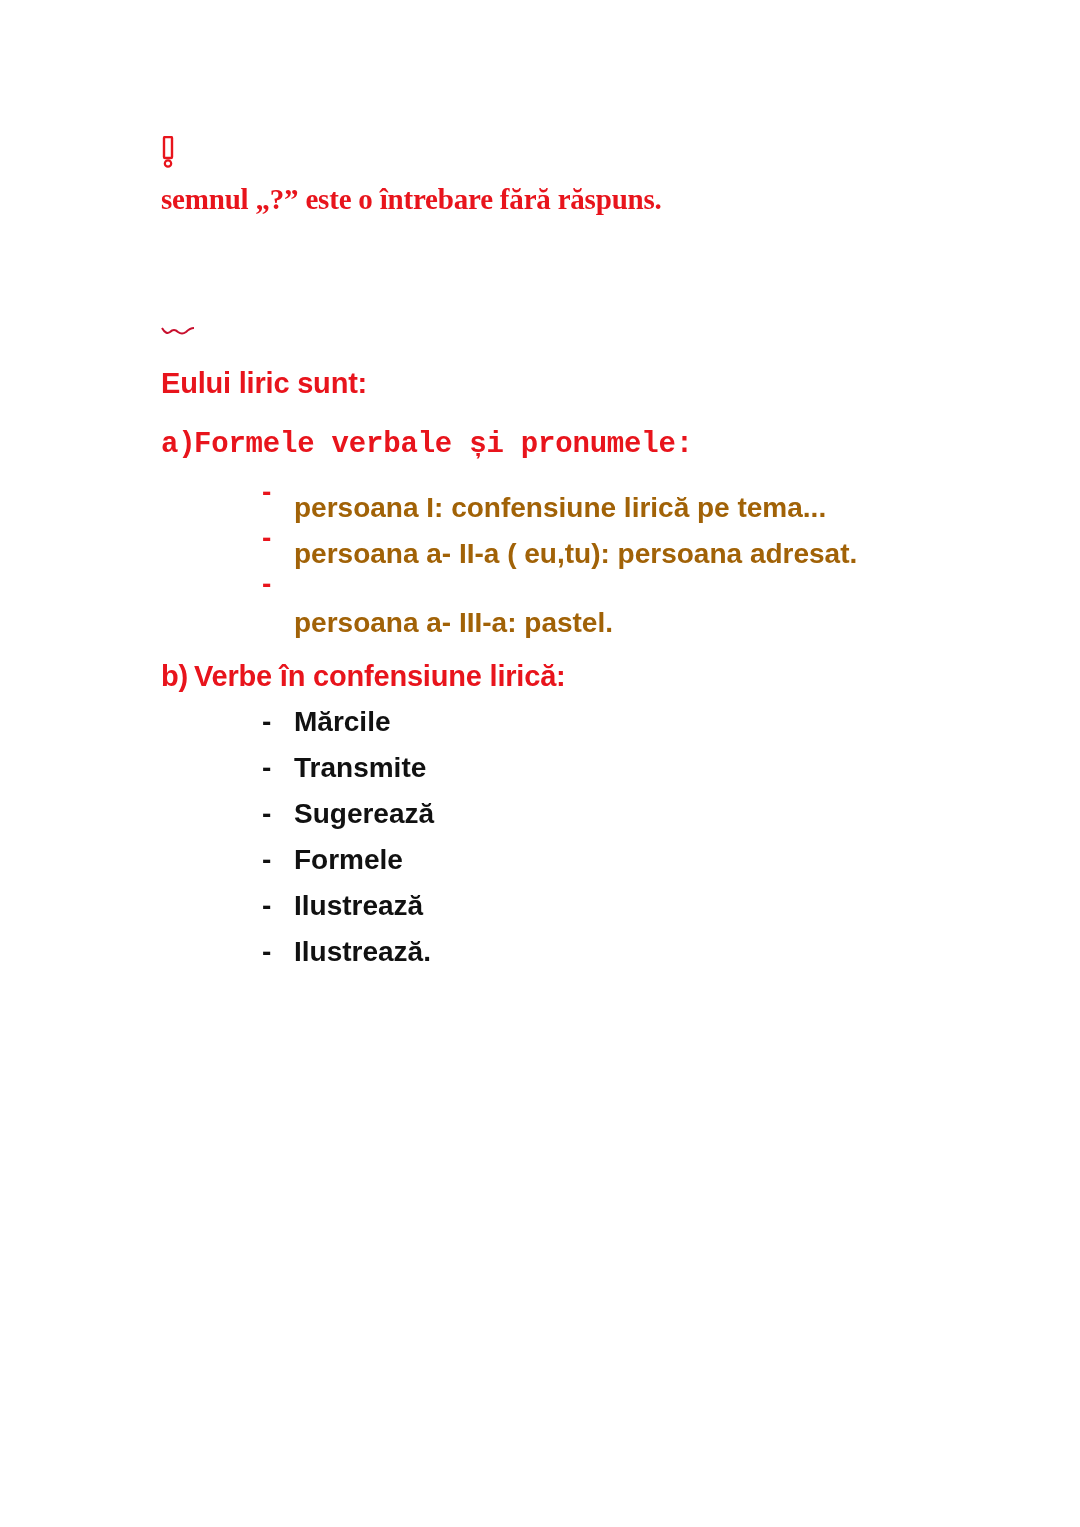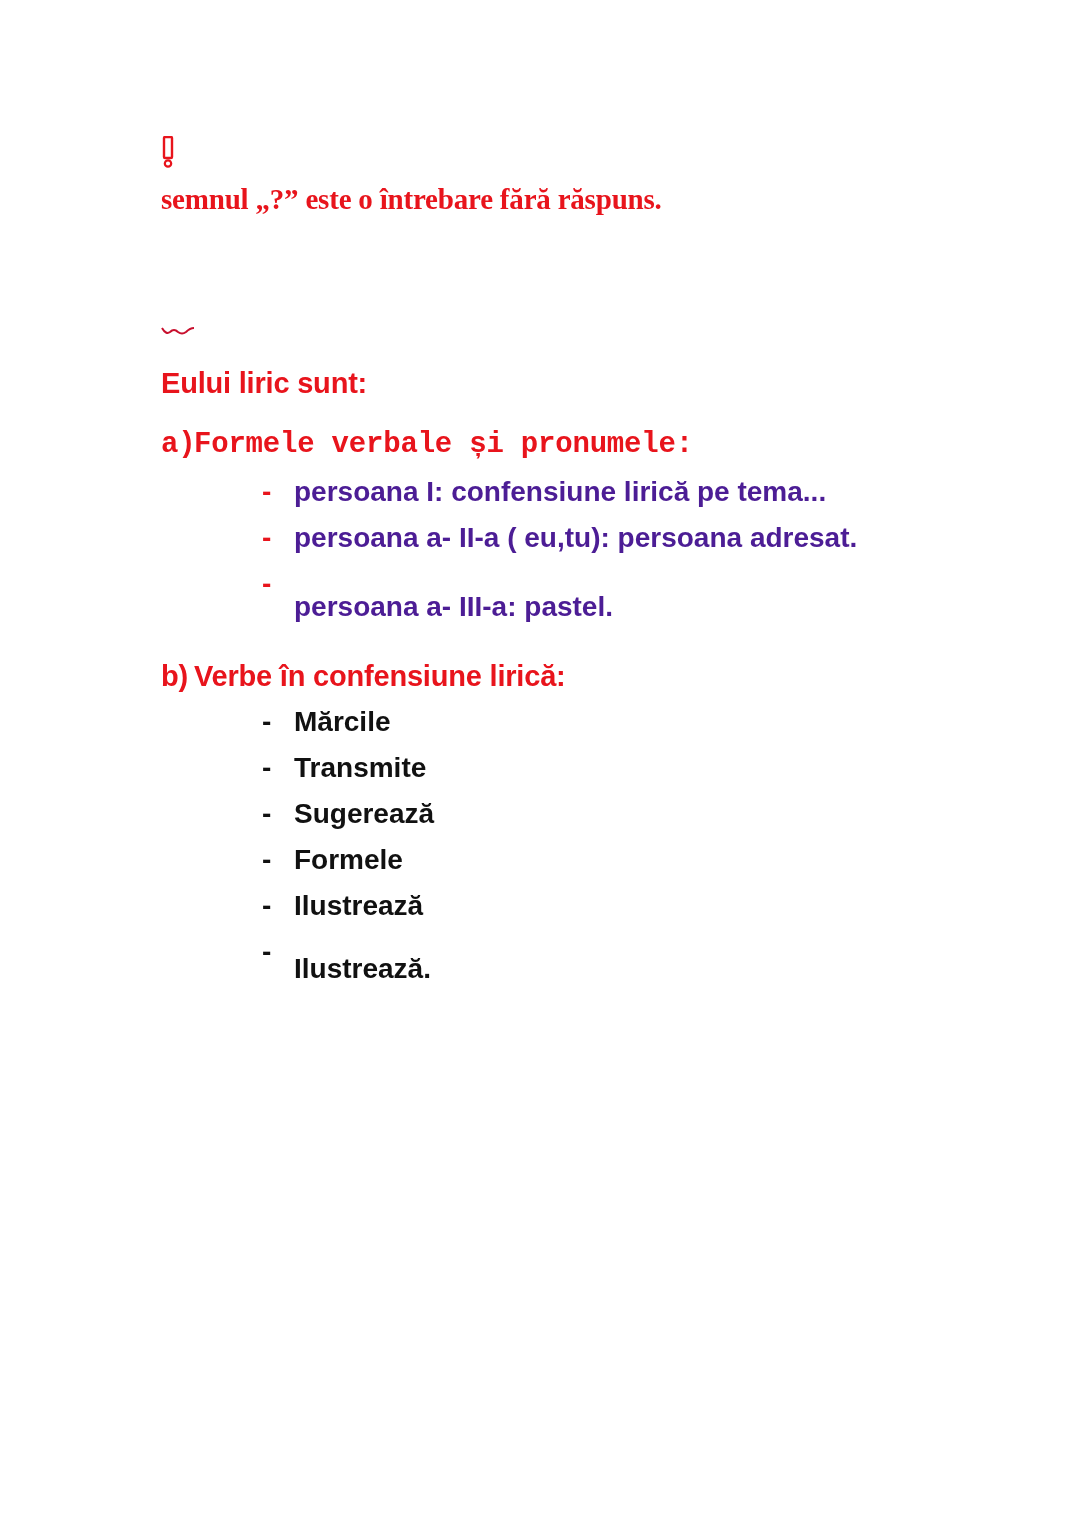--- a/index.html
+++ b/index.html
@@ -1,20 +1,20 @@
 <!DOCTYPE html>
 <html><head>
 <meta charset="utf-8">
 <style>
   html, body { margin: 0; padding: 0; background: #ffffff; }
   body { width: 1080px; height: 1527px; position: relative; overflow: hidden;
          font-family: "Liberation Sans", "DejaVu Sans", sans-serif; font-weight: bold; }
   .abs { position: absolute; white-space: nowrap; }
   .red { color: #e8141c; }
-  .purple { color: #4c1d95; }
+  .purple { color: #a16207; margin-top: 16px; }
   .black { color: #111111; }
   .p { font-size: 29px; letter-spacing: -0.2px; }
   .icon-excl { display: inline-block; width: 14px; height: 32px; vertical-align: -4px; margin-right: 4px; }
   .icon-wave { display: inline-block; width: 34px; height: 14px; vertical-align: 4px; margin-right: 8px; }
   .bullet { position: absolute; left: 262px; font-size: 28px; }
   .item { position: absolute; left: 294px; font-size: 28px; }
   .label-letter { display: inline-block; width: 33px; }
 </style>
 </head>
 <body>
@@ -79,17 +79,17 @@
     <div>
       <span class="abs bullet black" style="top:844px;">-</span>
       <span class="abs item black" style="top:844px;">Formele</span>
     </div>
     <div>
       <span class="abs bullet black" style="top:890px;">-</span>
       <span class="abs item black" style="top:890px;">Ilustrează</span>
     </div>
     <div>
       <span class="abs bullet black" style="top:936px;">-</span>
-      <span class="abs item black" style="top:936px;margin-top:17px;">Ilustrează.</span>
+      <span class="abs item black" style="top:936px;">Ilustrează.</span>
     </div>
   </div>
 
 </div>
 
 </body></html>

